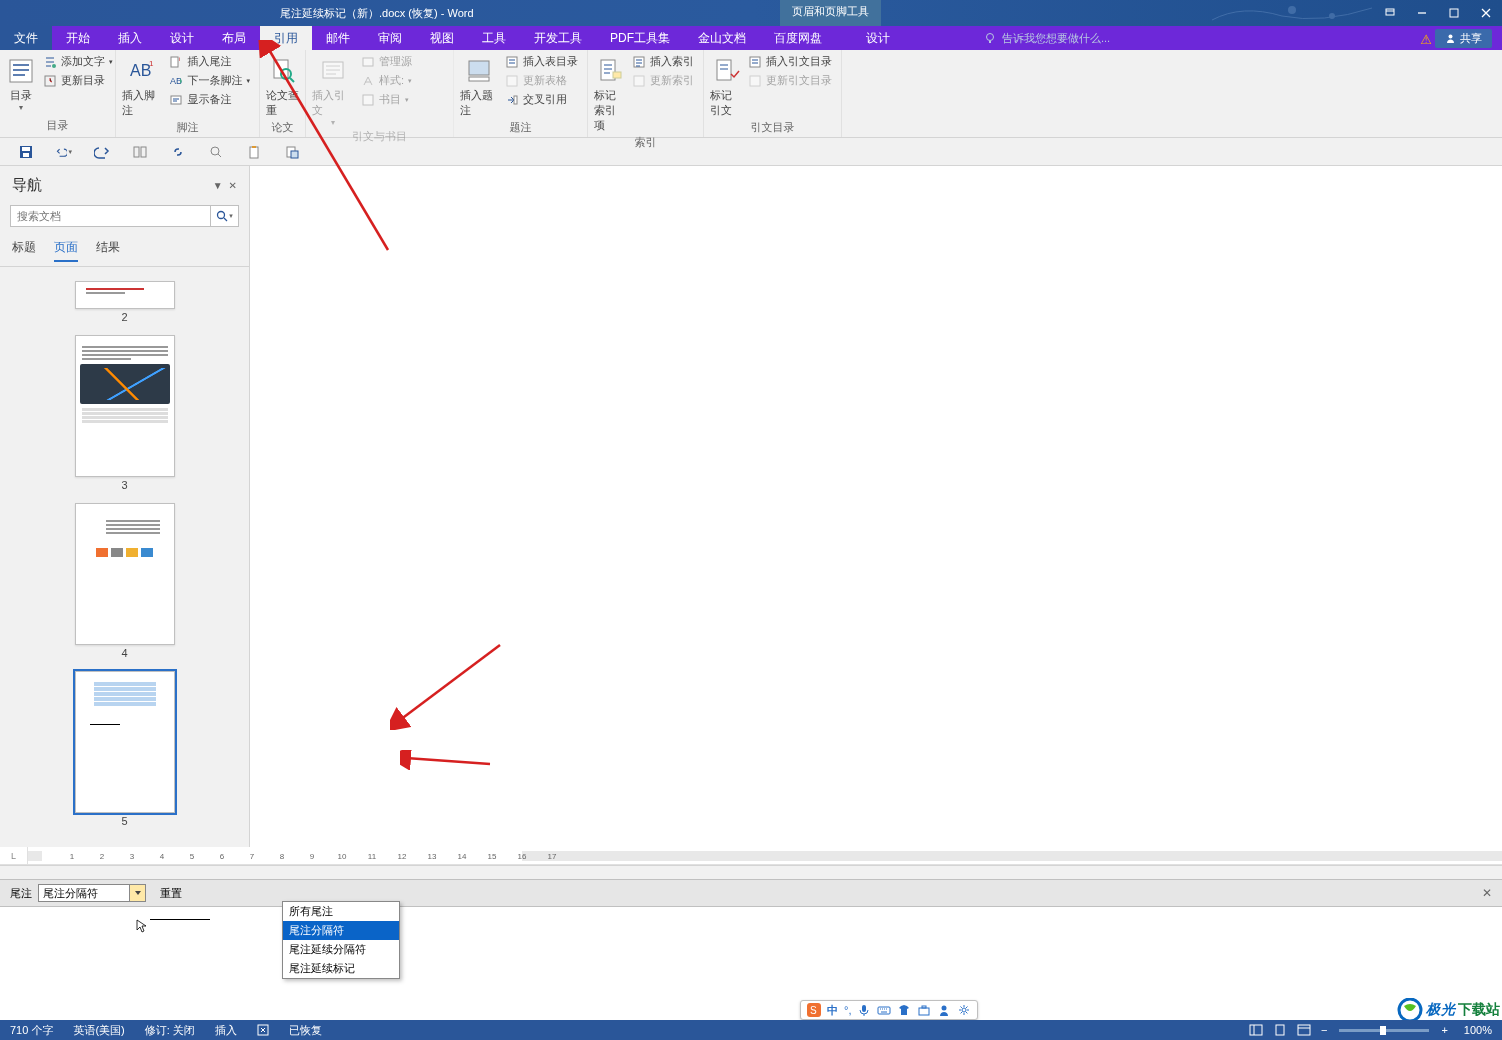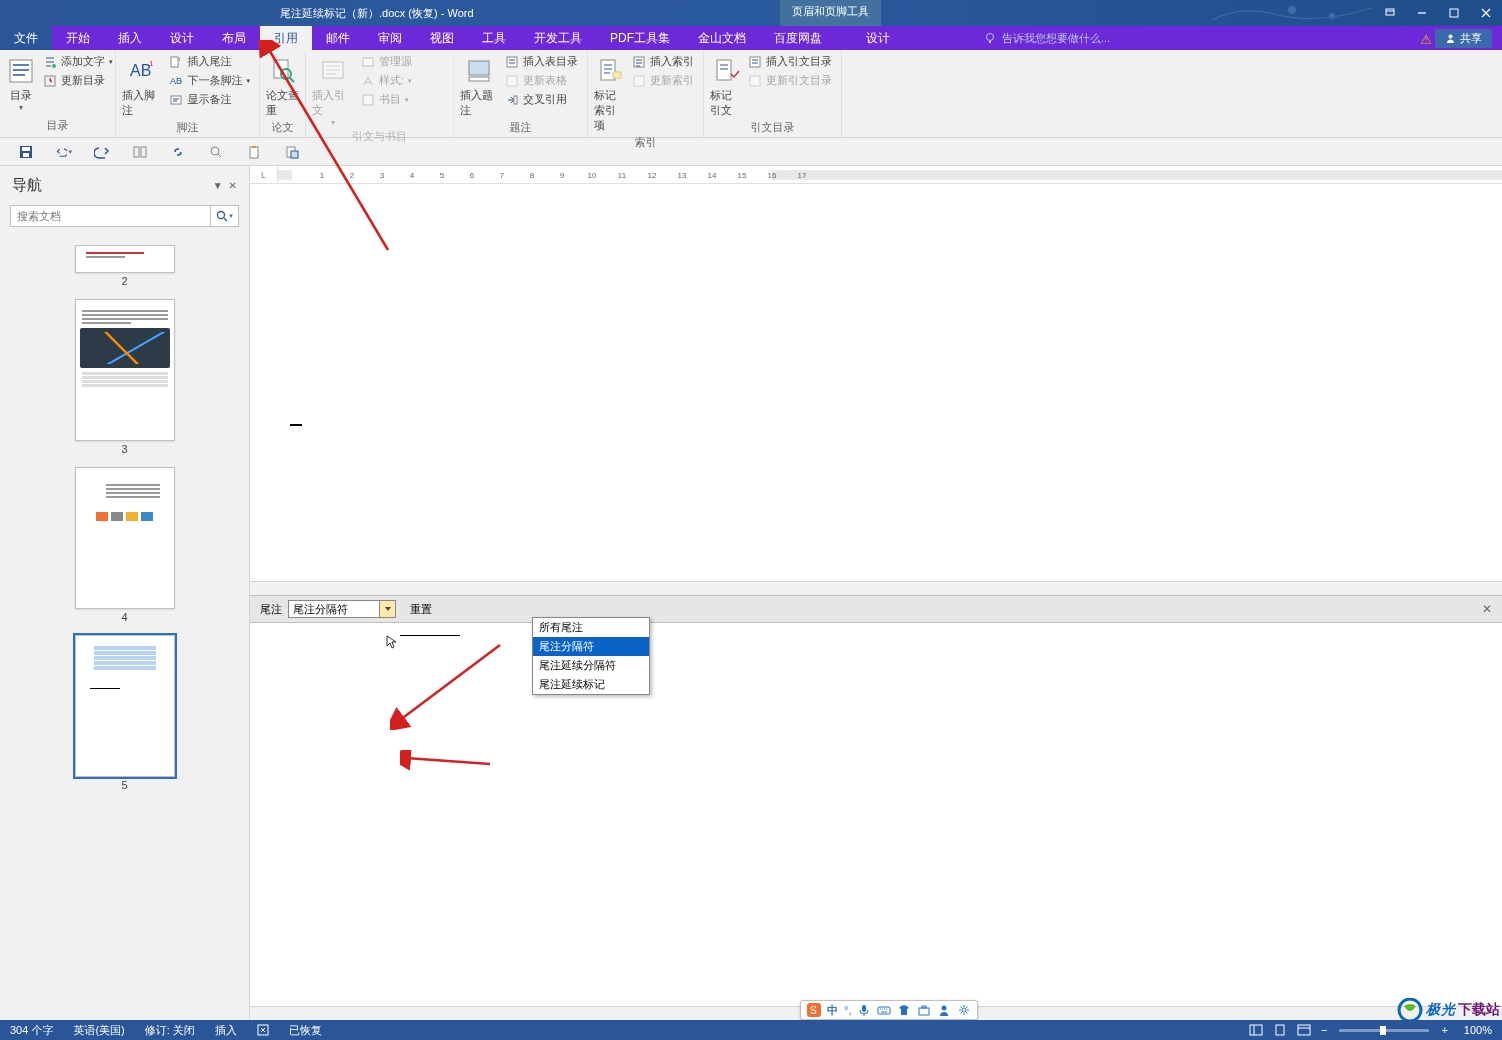--- a/index.html
+++ b/index.html
@@ -35,21 +35,21 @@
 .rbtn-small { display: flex; align-items: center; gap: 4px; font-size: 11px; color: #444; padding: 2px 3px; white-space: nowrap; }
 .rbtn-small .icon { width: 14px; height: 14px; }
 .rstack { display: flex; flex-direction: column; gap: 0px; }
 .rbtn-disabled { opacity: .45; }
 
 
 .qat { height: 28px; background: #f1f1f1; border-bottom: 1px solid #d4d4d4; display: flex; align-items: center; gap: 22px; padding-left: 18px; }
 .qat-btn { width: 16px; height: 16px; display: flex; align-items: center; justify-content: center; color: #2a5699; }
 
 
-.main { display: flex; height: calc(1040px - 26px - 24px - 88px - 28px - 20px); }
+.main { display: flex; height: calc(1040px - 26px - 24px - 88px - 28px - 20px); flex-direction: column; }
 .navpane { width: 250px; background: #f1f1f1; border-right: 1px solid #d4d4d4; display: flex; flex-direction: column; }
 .navhead { display: flex; align-items: center; justify-content: space-between; padding: 10px 12px 6px; }
 .navhead-title { font-size: 15px; color: #333; }
 .navhead-ctrl { display: flex; gap: 6px; color: #666; font-size: 10px; }
 .navsearch { margin: 4px 10px; display: flex; border: 1px solid #c0c0c0; background: #fff; height: 22px; }
 .navsearch input { flex: 1; border: none; padding: 0 6px; font-size: 11px; outline: none; }
 .navsearch-btn { width: 28px; border-left: 1px solid #c0c0c0; display: flex; align-items: center; justify-content: center; color: #2a5699; }
 .navtabs { display: flex; gap: 18px; padding: 8px 12px 4px; font-size: 12px; border-bottom: 1px solid #d4d4d4; }
 .navtab { color: #444; padding-bottom: 4px; }
 .navtab.active { color: #2a70c8; border-bottom: 2px solid #2a70c8; }
@@ -88,21 +88,21 @@
 
 
 .statusbar { height: 20px; background: #2a5699; color: #fff; display: flex; align-items: center; font-size: 11px; position: relative; }
 .sb-item { padding: 0 10px; }
 .sb-right { position: absolute; right: 0; display: flex; align-items: center; gap: 2px; }
 .sb-view { width: 22px; height: 20px; display: flex; align-items: center; justify-content: center; }
 .zoom-slider { width: 90px; height: 3px; background: #7a9cc6; margin: 0 6px; position: relative; }
 .zoom-thumb { position: absolute; left: 45%; top: -3px; width: 6px; height: 9px; background: #fff; }
 .watermark { position: absolute; right: 2px; bottom: 18px; font-size: 14px; font-weight: bold; display:flex; align-items:center; gap:2px; }
 .watermark .wm1 { color:#0868c0; font-style:italic; letter-spacing:1px;}
-.watermark .wm2 { color:#701a75; }
+.watermark .wm2 { color:#15803d; }
 .url-text { position:absolute; right:48px; bottom:3px; font-size:10px; color:#54c020; font-weight:bold; }
 
 
 .arrow-svg { position: absolute; pointer-events: none; z-index: 60; }
 
 
 .ime-bar { position:absolute; bottom:20px; left:800px; height:20px; display:flex; align-items:center; gap:6px; background:#fff; border:1px solid #c0c0c0; border-radius:3px; padding:0 6px; box-shadow:0 1px 3px rgba(0,0,0,.2);}
 .ime-ico { width:14px; height:14px; }
 
 
@@ -465,20 +465,25 @@
     </div>
     <div class="navsearch">
       <input placeholder="搜索文档" style="">
       <div class="navsearch-btn">
         <svg width="12" height="12" viewBox="0 0 12 12">
             <circle cx="5" cy="5" r="3.5" fill="none" stroke="#2a5699" stroke-width="1.3"></circle>
             <path d="M8 8l3 3" stroke="#2a5699" stroke-width="1.3"></path>
           </svg>
         <span style="font-size:7px;color:#666;margin-left:1px">▾</span>
       </div>
+    </div>
+    <div class="navtabs">
+      <div class="navtab">标题</div>
+      <div class="navtab active">页面</div>
+      <div class="navtab">结果</div>
     </div>
     <div class="thumbs">
       <div class="thumb" style="height:28px">
           <div class="thumb-inner">
             <div class="t-line" style="margin-top:6px;width:60%;margin-left:10px;background:#c33"></div>
             <div class="t-line" style="width:40%;margin-left:10px"></div>
           </div>
         </div>
       <div class="thumb-num">2</div>
       <div class="thumb" style="height:142px">
@@ -657,21 +662,21 @@
   <svg width="28" height="24" viewBox="0 0 28 24">
       <circle cx="14" cy="12" r="11" fill="none" stroke="#0868c0" stroke-width="3"></circle>
       <path d="M8 8q6-4 12 0q-6 10-12 0" fill="#54c020"></path>
     </svg>
   <span class="wm1">极光</span>
     <span class="wm2">下载站</span>
 </div>
 <div class="url-text">www.xz7.com</div>
 
 <div class="statusbar">
-  <span class="sb-item">304 个字</span>
+  <span class="sb-item">710 个字</span>
   <span class="sb-item">英语(美国)</span>
   <span class="sb-item">修订: 关闭</span>
   <span class="sb-item">插入</span>
   <span class="sb-item">
       <svg width="12" height="12" viewBox="0 0 12 12">
         <rect x="1" y="1" width="10" height="10" fill="none" stroke="#fff"></rect>
         <path d="M4 4l4 4M8 4l-4 4" stroke="#fff"></path>
       </svg>
     </span>
   <span class="sb-item">已恢复</span>

